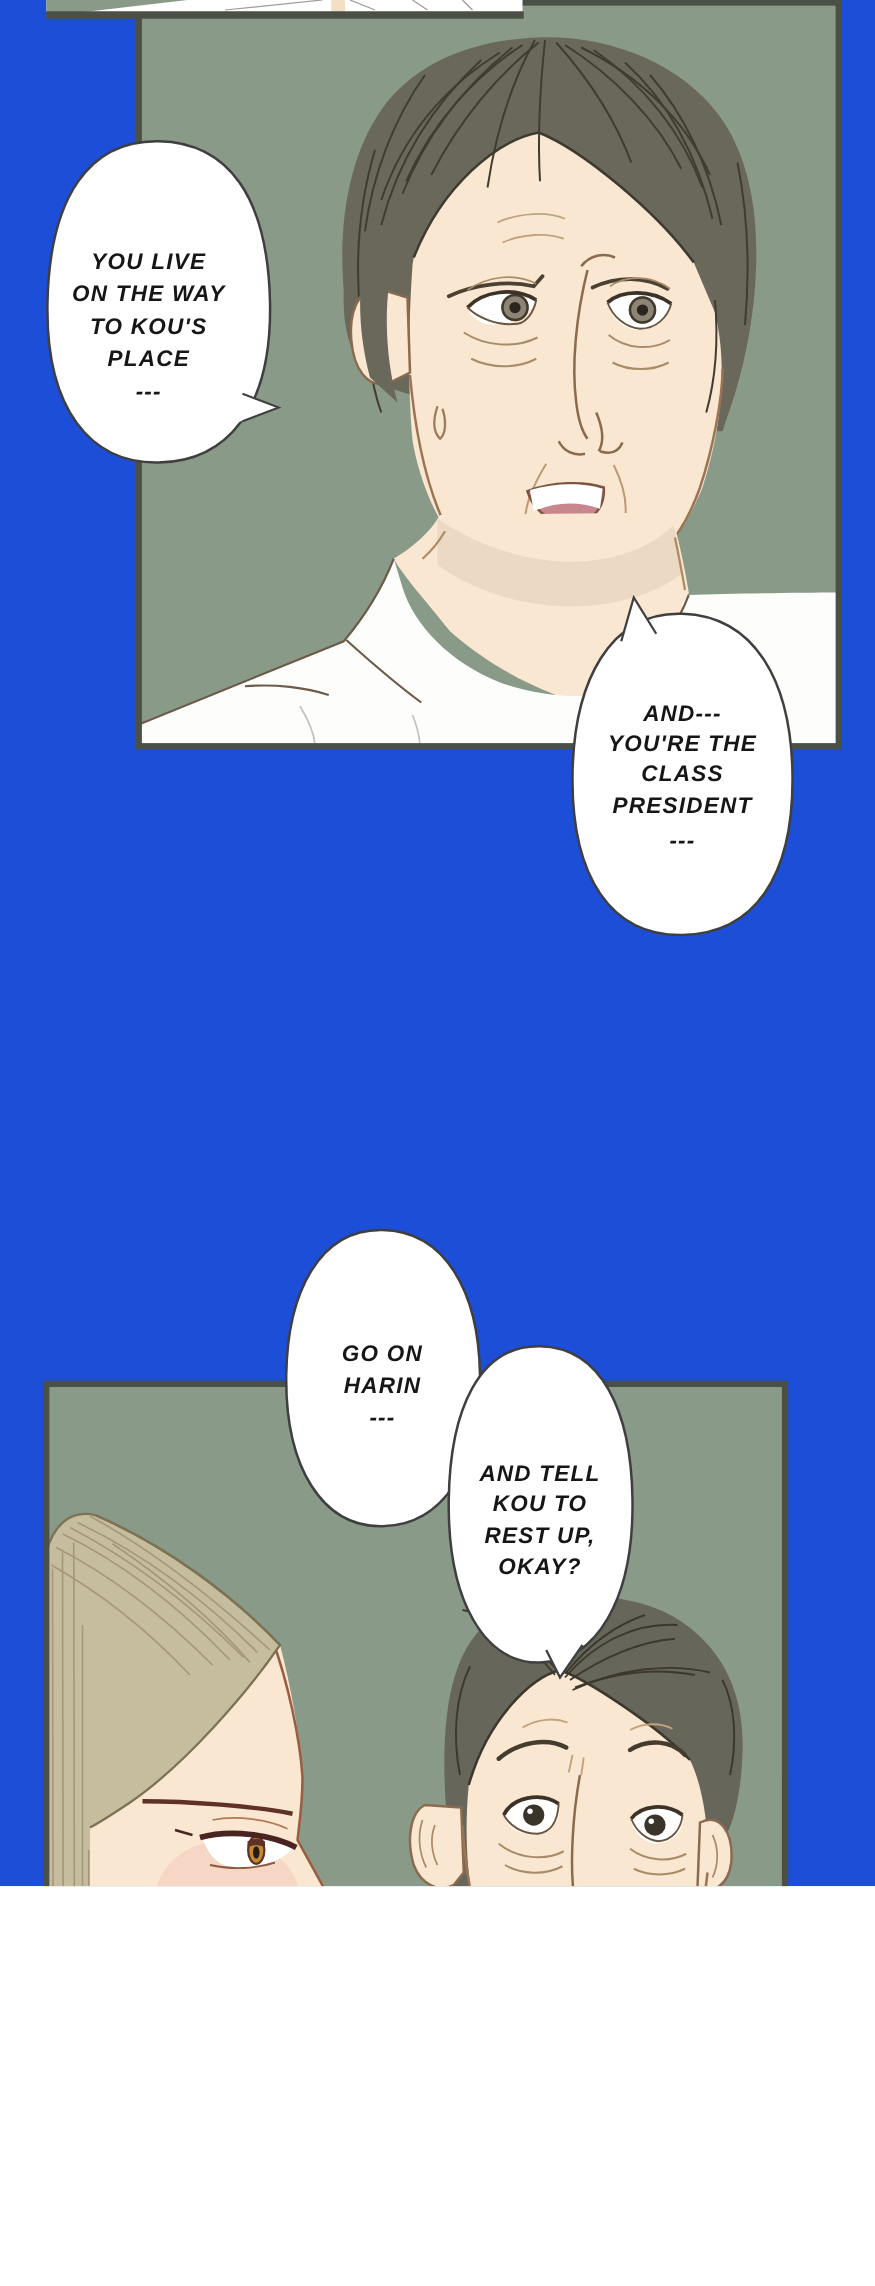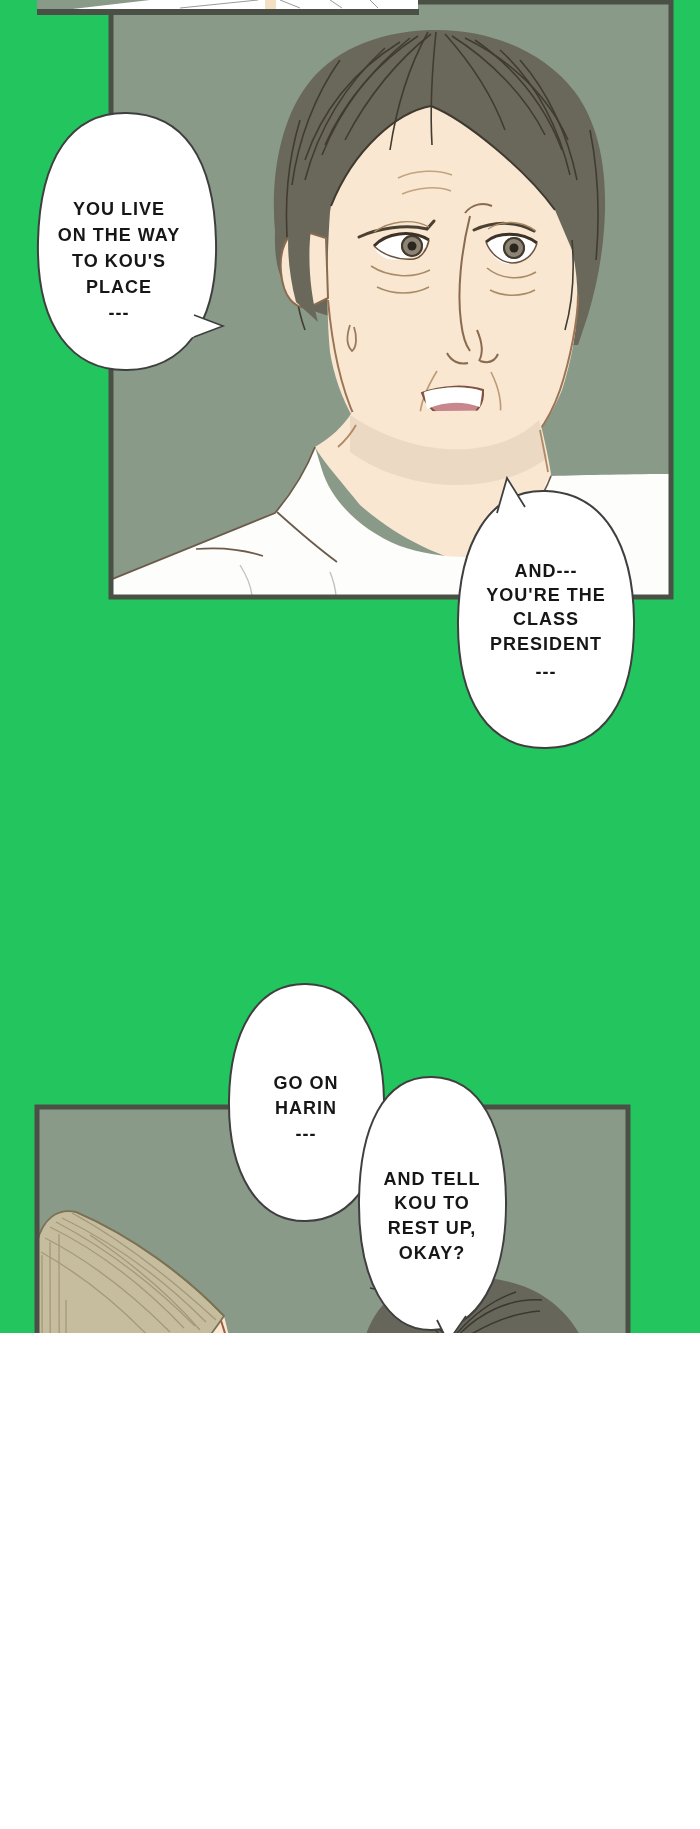--- a/index.html
+++ b/index.html
@@ -1,16 +1,16 @@
 <!DOCTYPE html>
 <html><head>
 <meta charset="utf-8">
 <style>
 html,body{margin:0;padding:0;background:#ffffff;}
-#page{width:700px;height:1333px;position:relative;background:#22c55e;overflow:hidden;}
+#page{width:700px;height:1509px;position:relative;background:#1d4ed8;overflow:hidden;font-style:italic;}
 text{font-family:"Liberation Sans",sans-serif;font-weight:bold;fill:#161616;}
 </style>
 </head>
 <body>
 <div id="page">
 <svg width="700" height="1829" viewBox="0 0 700 1829">
 <defs>
 <clipPath id="p1clip">
           <rect x="113" y="0" width="556" height="595"></rect>
         </clipPath>

